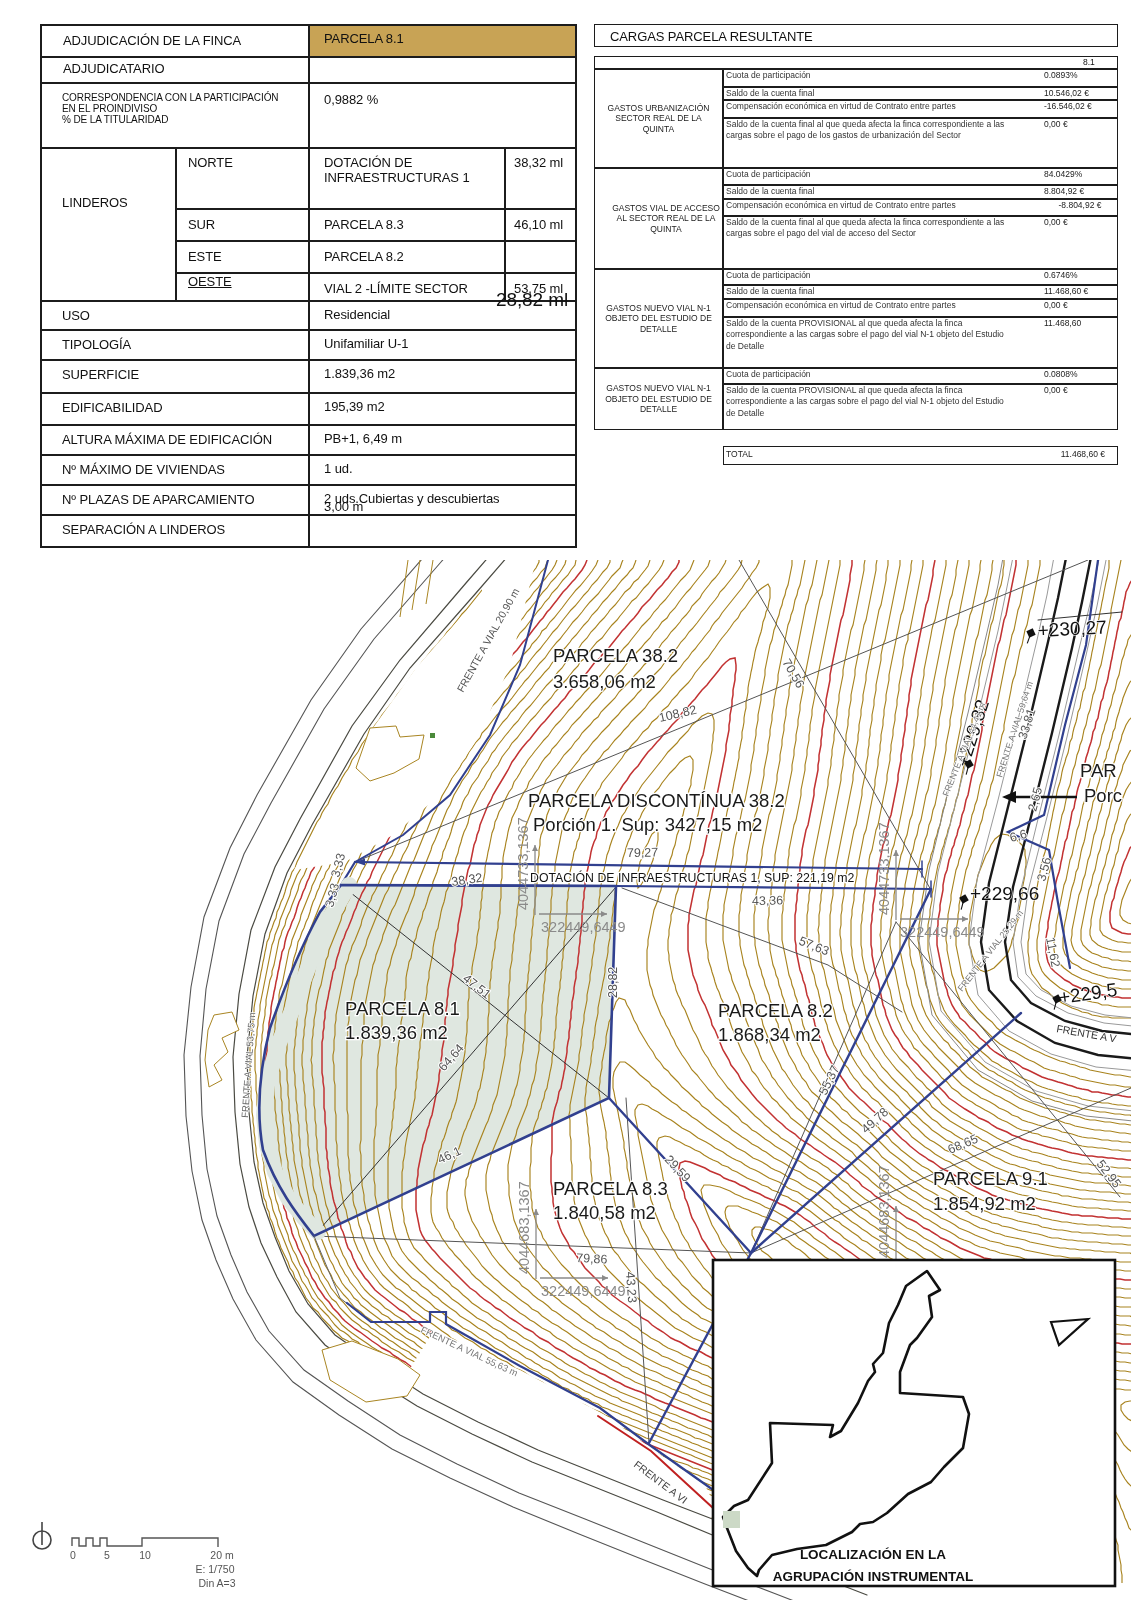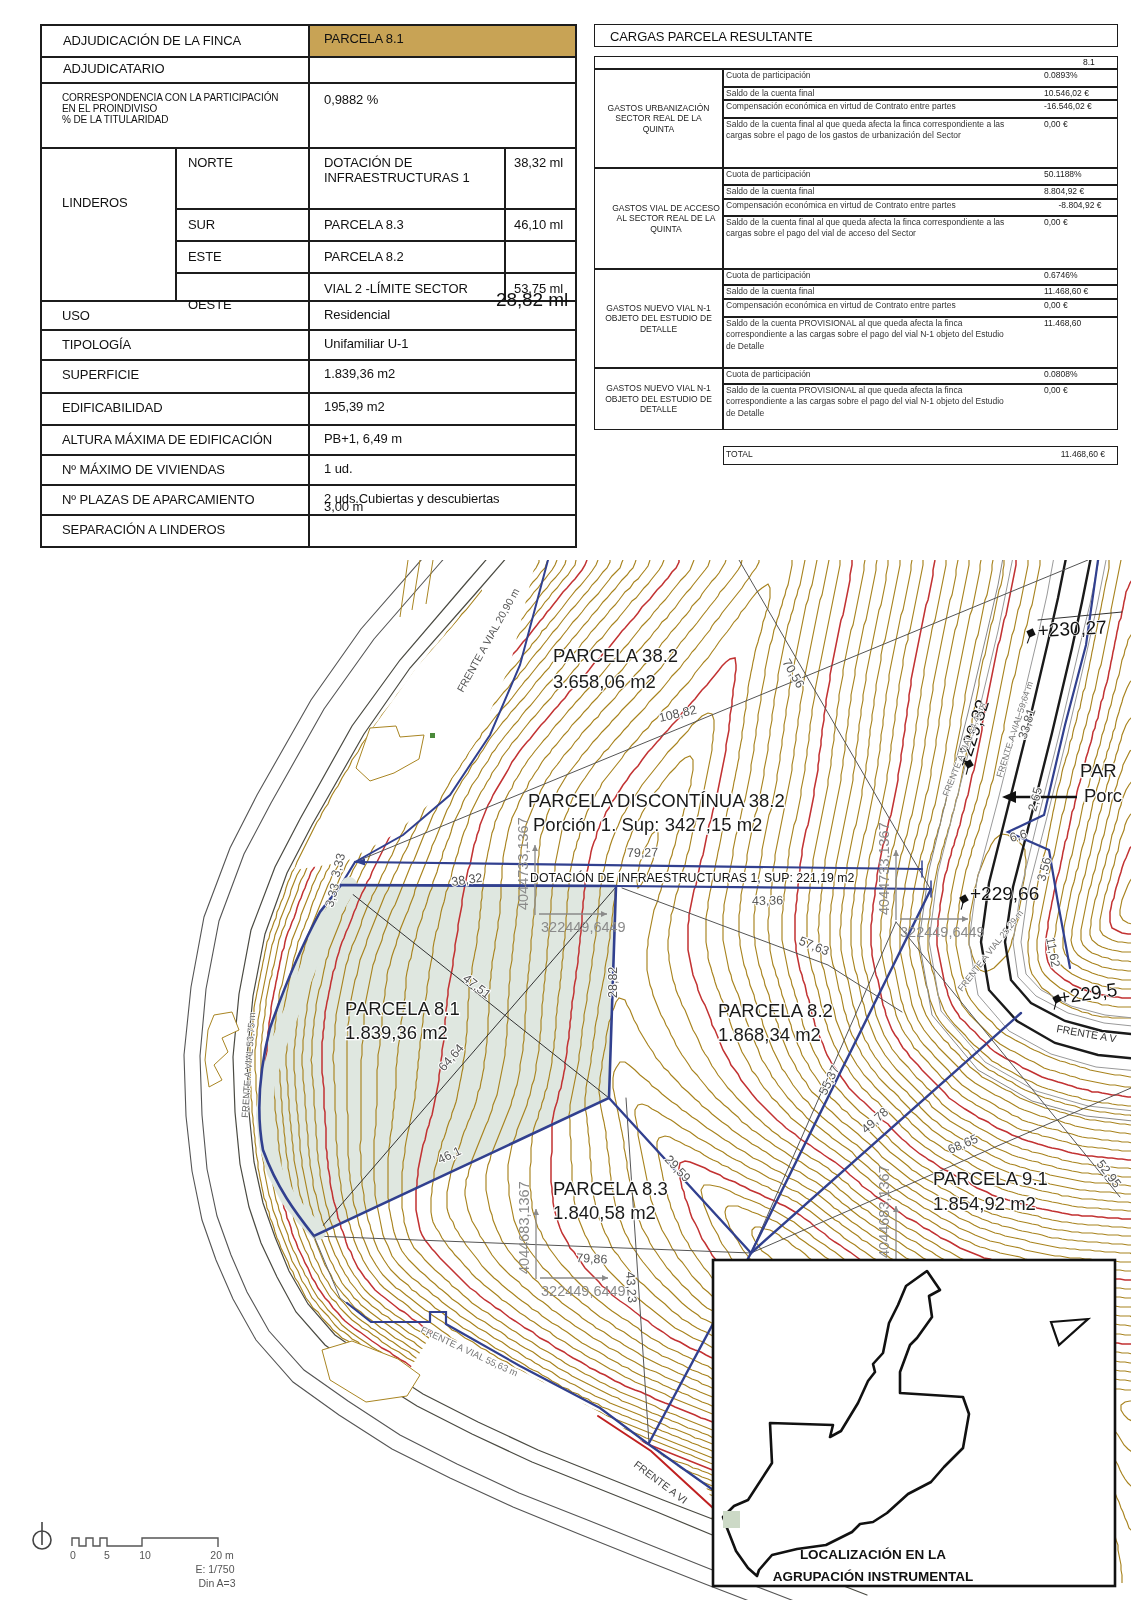--- a/index.html
+++ b/index.html
@@ -52,21 +52,21 @@
 <div class="abs lbl" style="left:62px;top:195px;font-size:13px;">LINDEROS</div>
 <div class="abs lbl" style="left:188px;top:155px;font-size:13px;">NORTE</div>
 <div class="abs lbl" style="left:324px;top:155px;font-size:13px;">DOTACIÓN DE<br>INFRAESTRUCTURAS 1</div>
 <div class="abs lbl" style="left:514px;top:155px;font-size:13px;">38,32 ml</div>
 <div class="abs lbl" style="left:188px;top:217px;font-size:13px;">SUR</div>
 <div class="abs lbl" style="left:324px;top:217px;font-size:13px;">PARCELA 8.3</div>
 <div class="abs lbl" style="left:514px;top:217px;font-size:13px;">46,10 ml</div>
 <div class="abs lbl" style="left:188px;top:249px;font-size:13px;">ESTE</div>
 <div class="abs lbl" style="left:324px;top:249px;font-size:13px;">PARCELA 8.2</div>
 <div class="abs lbl" style="left:496px;top:249px;font-size:19px;margin-top:40px;">28,82 ml</div>
-<div class="abs lbl" style="left:188px;top:297px;font-size:13px;">OESTE</div>
+<div class="abs lbl" style="left:188px;top:274px;font-size:13px;text-decoration:underline;">OESTE</div>
 <div class="abs lbl" style="left:324px;top:281px;font-size:13px;">VIAL 2 -LÍMITE SECTOR</div>
 <div class="abs lbl" style="left:514px;top:281px;font-size:13px;">53,75 ml</div>
 <div class="abs lbl" style="left:62px;top:308px;font-size:13px;">USO</div>
 <div class="abs lbl" style="left:324px;top:307px;font-size:13px;">Residencial</div>
 <div class="abs lbl" style="left:62px;top:337px;font-size:13px;">TIPOLOGÍA</div>
 <div class="abs lbl" style="left:324px;top:336px;font-size:13px;">Unifamiliar U-1</div>
 <div class="abs lbl" style="left:62px;top:367px;font-size:13px;">SUPERFICIE</div>
 <div class="abs lbl" style="left:324px;top:366px;font-size:13px;">1.839,36 m2</div>
 <div class="abs lbl" style="left:62px;top:400px;font-size:13px;">EDIFICABILIDAD</div>
 <div class="abs lbl" style="left:324px;top:399px;font-size:13px;">195,39 m2</div>
@@ -95,21 +95,21 @@
 <div class="cell" style="left:723px;top:100px;width:395px;height:18px;border-width:1.2px;"></div>
 <div class="abs" style="left:726px;top:101px;width:285px;font-size:8.5px;color:#333;line-height:1.35;">Compensación económica en virtud de Contrato entre partes</div>
 <div class="abs" style="left:1044px;top:101px;width:72px;font-size:8.5px;color:#222;">-16.546,02 €</div>
 <div class="cell" style="left:723px;top:118px;width:395px;height:50px;border-width:1.2px;"></div>
 <div class="abs" style="left:726px;top:119px;width:285px;font-size:8.5px;color:#333;line-height:1.35;">Saldo de la cuenta final al que queda afecta la finca correspondiente a las cargas sobre el pago de los gastos de urbanización del Sector</div>
 <div class="abs" style="left:1044px;top:119px;width:72px;font-size:8.5px;color:#222;">0,00 €</div>
 <div class="cell" style="left:594px;top:168px;width:129px;height:101px;border-width:1.2px;"></div>
 <div class="abs" style="left:594px;top:168px;width:144px;height:101px;display:flex;align-items:center;justify-content:center;text-align:center;font-size:8.5px;color:#222;line-height:1.25;">GASTOS VIAL DE ACCESO<br>AL SECTOR REAL DE LA<br>QUINTA</div>
 <div class="cell" style="left:723px;top:168px;width:395px;height:17px;border-width:1.2px;"></div>
 <div class="abs" style="left:726px;top:169px;width:285px;font-size:8.5px;color:#333;line-height:1.35;">Cuota de participación</div>
-<div class="abs" style="left:1044px;top:169px;width:72px;font-size:8.5px;color:#222;">50.1188%</div>
+<div class="abs" style="left:1044px;top:169px;width:72px;font-size:8.5px;color:#222;">84.0429%</div>
 <div class="cell" style="left:723px;top:185px;width:395px;height:14px;border-width:1.2px;"></div>
 <div class="abs" style="left:726px;top:186px;width:285px;font-size:8.5px;color:#333;line-height:1.35;">Saldo de la cuenta final</div>
 <div class="abs" style="left:1044px;top:186px;width:72px;font-size:8.5px;color:#222;">8.804,92 €</div>
 <div class="cell" style="left:723px;top:199px;width:395px;height:17px;border-width:1.2px;"></div>
 <div class="abs" style="left:726px;top:200px;width:285px;font-size:8.5px;color:#333;line-height:1.35;">Compensación económica en virtud de Contrato entre partes</div>
 <div class="abs" style="left:1044px;top:200px;width:72px;font-size:8.5px;color:#222;text-align:center;">-8.804,92 €</div>
 <div class="cell" style="left:723px;top:216px;width:395px;height:53px;border-width:1.2px;"></div>
 <div class="abs" style="left:726px;top:217px;width:285px;font-size:8.5px;color:#333;line-height:1.35;">Saldo de la cuenta final al que queda afecta la finca correspondiente a las cargas sobre el pago del vial de acceso del Sector</div>
 <div class="abs" style="left:1044px;top:217px;width:72px;font-size:8.5px;color:#222;">0,00 €</div>
 <div class="cell" style="left:594px;top:269px;width:129px;height:99px;border-width:1.2px;"></div>

